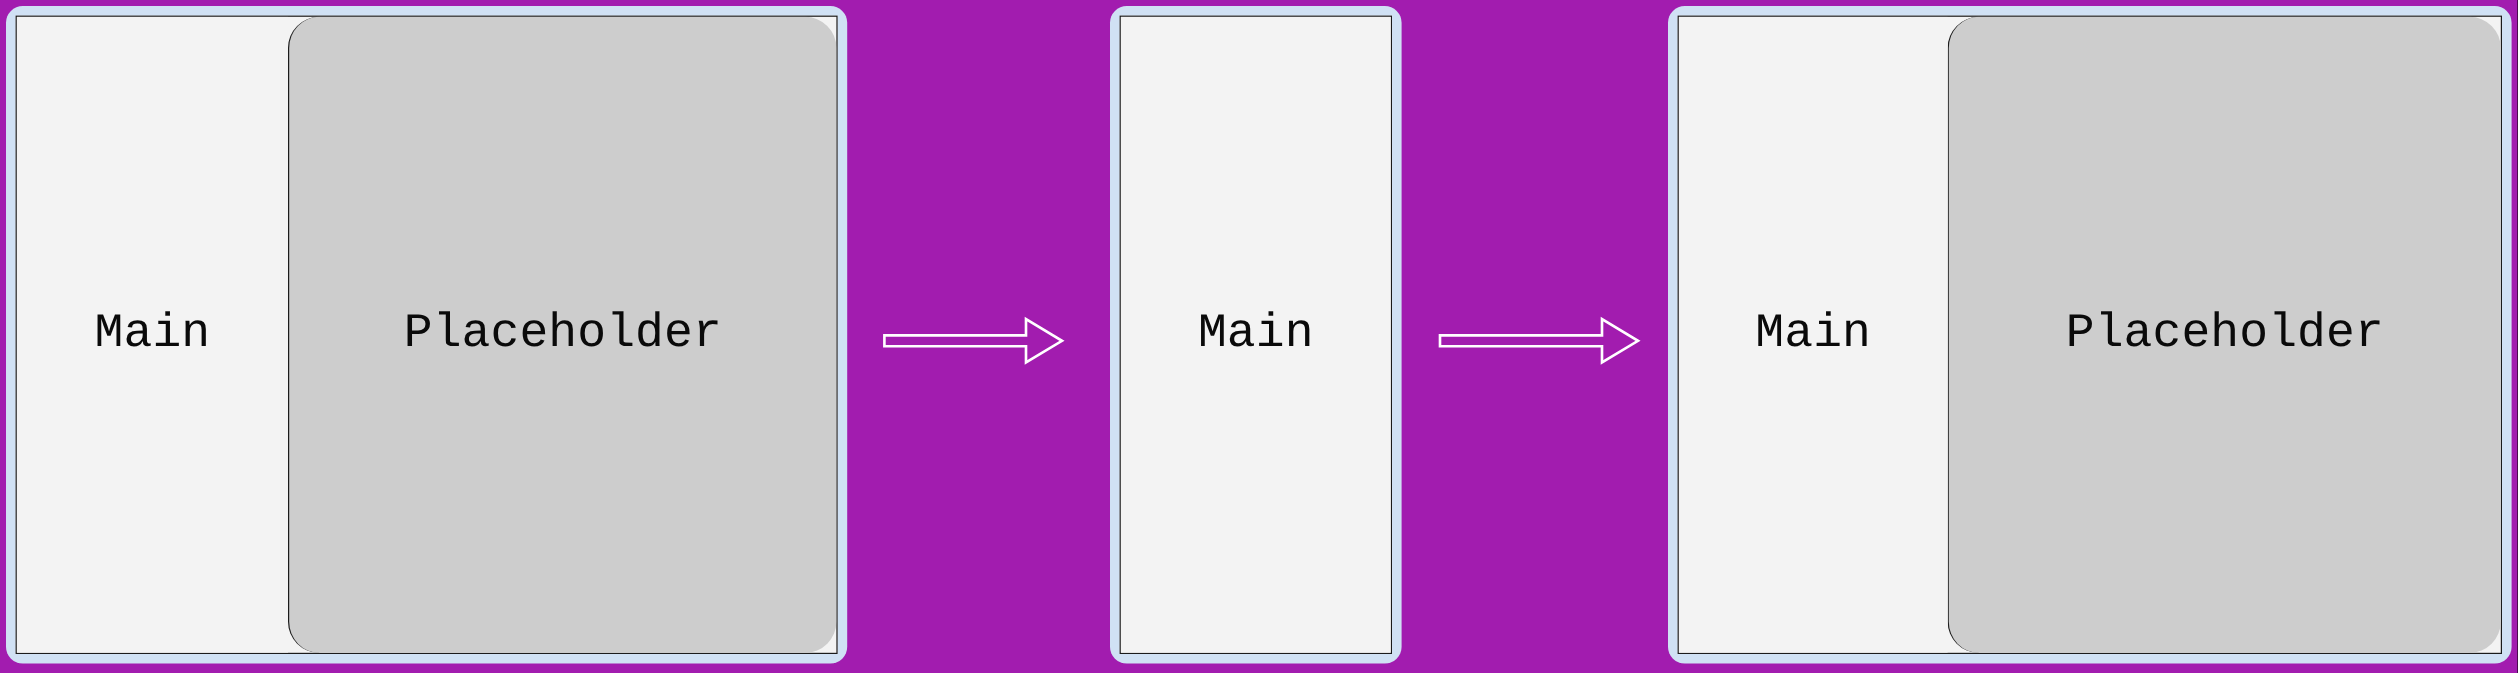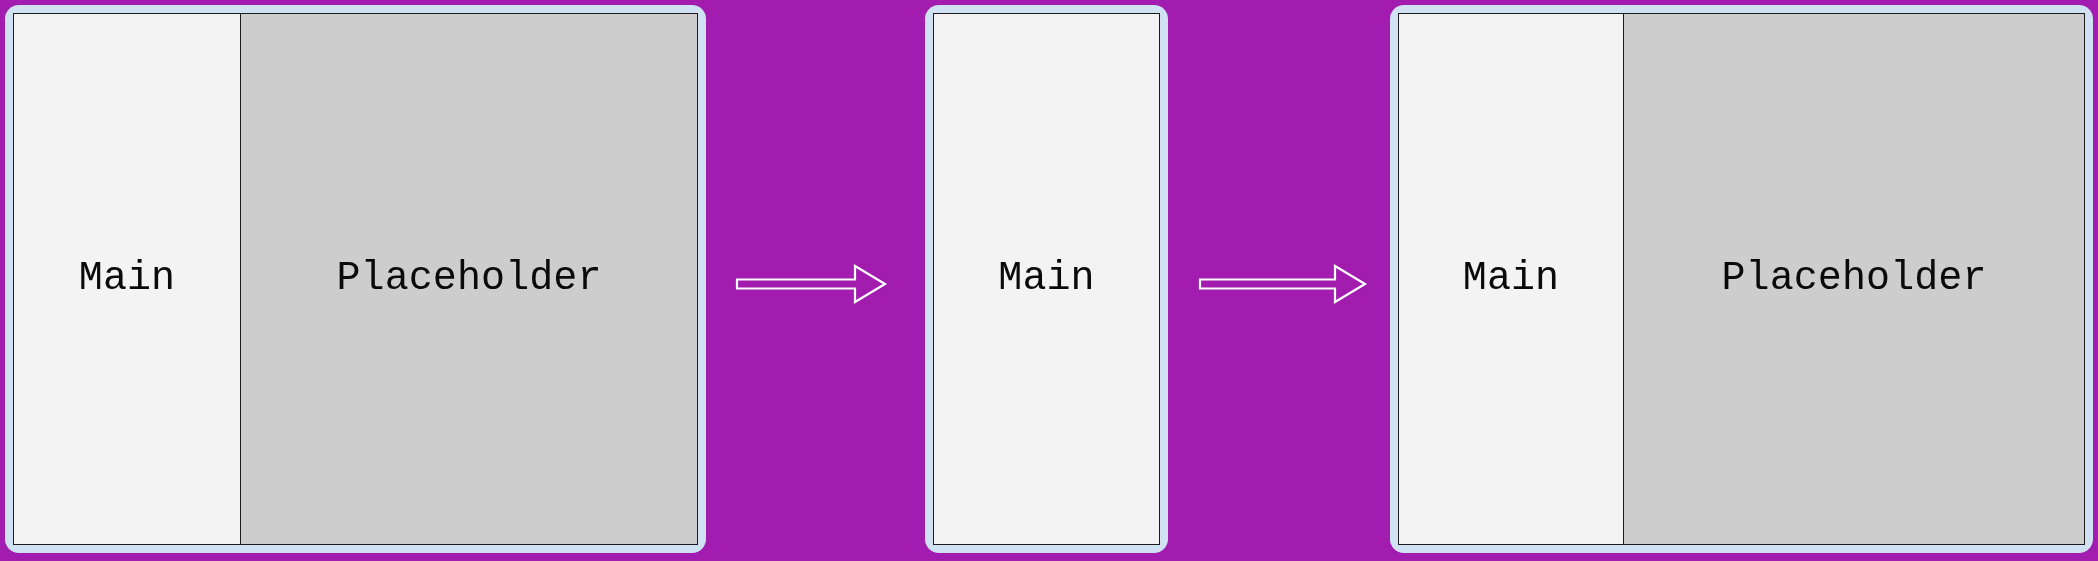--- a/index.html
+++ b/index.html
@@ -44,20 +44,21 @@
     justify-content: center;
     min-width: 0;
     overflow: hidden;
   }
   .region.main {
     background: #f3f3f3;
   }
   .region.placeholder {
     background: #cdcdcd;
     border-left: 1.5px solid #1b1b1b;
+    border-radius: 26px;
   }
   .region-label {
     font-size: 40px;
     line-height: 1;
     color: #0a0a0a;
     white-space: nowrap;
     letter-spacing: 0.1px;
   }
 
   

